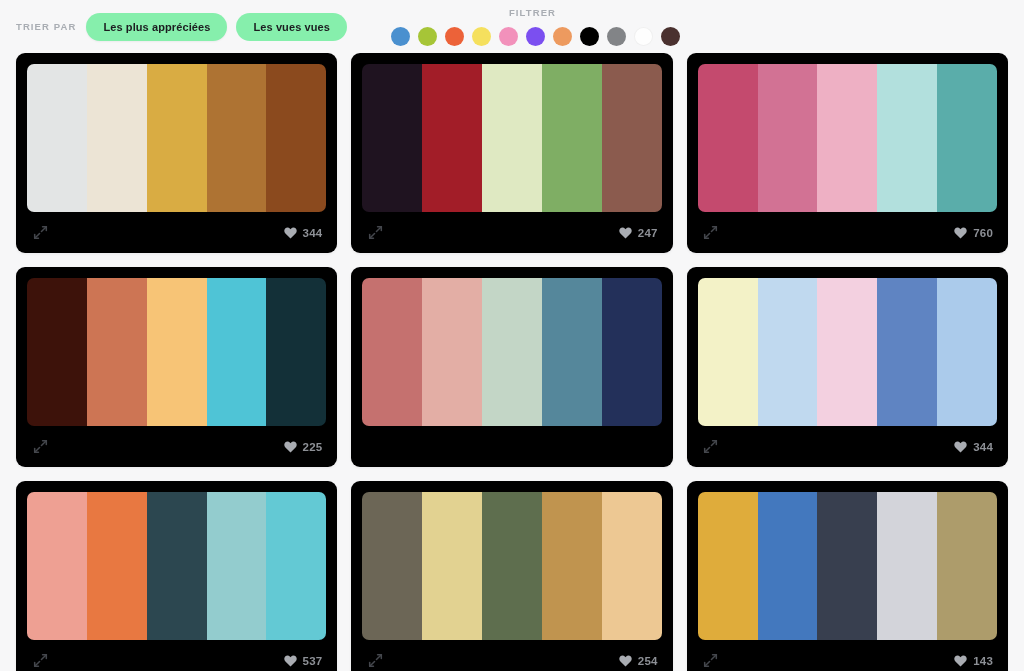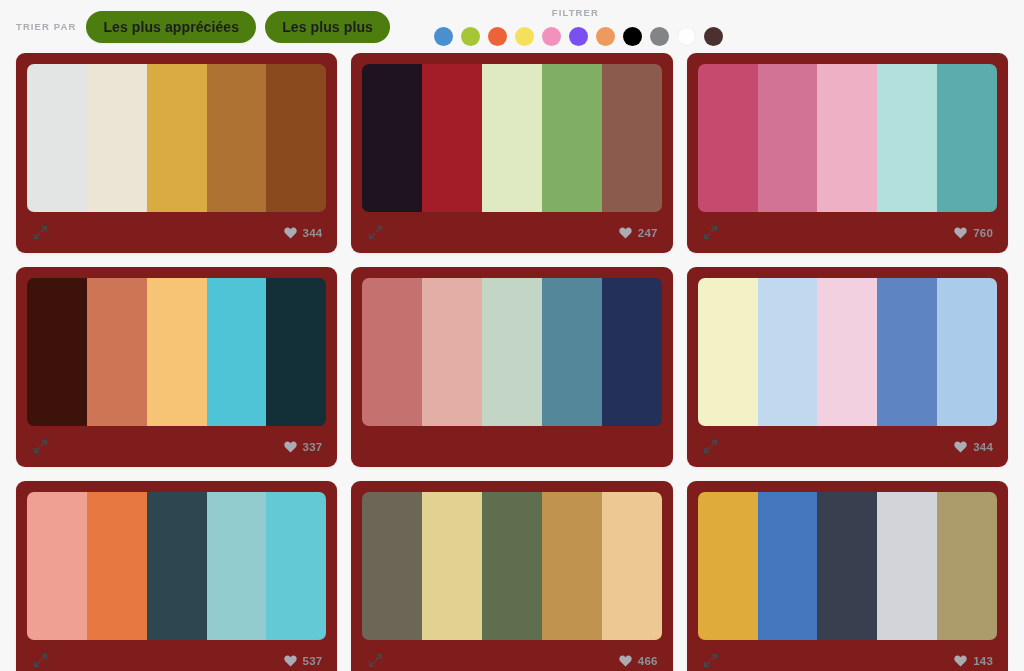--- a/index.html
+++ b/index.html
@@ -36,26 +36,26 @@
   }
 
   .sort-group {
     display: flex;
     align-items: center;
     gap: 9px;
     margin-left: 10px;
   }
 
   .sort-pill {
-    background: #4d7c0f;
+    background: #86efac;
     border: none;
     border-radius: 18px;
     padding: 8px 17px;
     font-family: "Liberation Sans", sans-serif;
-    font-size: 14px;
+    font-size: 11px;
     font-weight: 700;
     color: #1c1d20;
     letter-spacing: 0.1px;
     cursor: pointer;
     white-space: nowrap;
     box-shadow: 0 1px 2px rgba(20,20,30,0.05);
   }
   .sort-pill.inactive {
     box-shadow: none;
   }
@@ -88,21 +88,21 @@
 
   
   .grid {
     display: grid;
     grid-template-columns: repeat(3, 1fr);
     gap: 14px 14px;
     padding: 0 16px;
   }
 
   .card {
-    background: #7f1d1d;
+    background: #000000;
     border-radius: 9px;
     padding: 11px 11px 0 11px;
     box-shadow: 0 1px 3px rgba(25,25,40,0.06);
     display: flex;
     flex-direction: column;
     height: 200px;
     cursor: pointer;
   }
 
   .palette {
@@ -158,21 +158,21 @@
 </style>
 </head>
 <body>
 
 <div class="topbar">
 
   <span class="bar-label">TRIER PAR</span>
 
   <div class="sort-group">
     <button class="sort-pill">Les plus appréciées</button>
-    <button class="sort-pill inactive">Les plus plus</button>
+    <button class="sort-pill inactive">Les vues vues</button>
   </div>
 
   <div class="filter-group">
     <span class="bar-label">FILTRER</span>
     <div class="swatch-row" id="swatch-row">
         <div class="swatch-dot" style="background: rgb(74, 144, 207);"></div>
         <div class="swatch-dot" style="background: rgb(166, 197, 55);"></div>
         <div class="swatch-dot" style="background: rgb(236, 98, 57);"></div>
         <div class="swatch-dot" style="background: rgb(245, 224, 94);"></div>
         <div class="swatch-dot" style="background: rgb(242, 145, 187);"></div>
@@ -293,21 +293,21 @@
             <path d="M1.8 14.2 L5.8 14.2"></path>
             <path d="M1.8 14.2 L1.8 10.2"></path>
           </svg>
         </div>
         <div class="likes">
           <span class="heart-icon">
             <svg width="13" height="12" viewBox="0 0 24 22" fill="currentColor">
               <path d="M12 21.3 L2.6 11.9 C-0.2 9.1 -0.2 4.7 2.6 2.3 C5.1 0.1 9 0.6 11.2 3.2 L12 4.2 L12.8 3.2 C15 0.6 18.9 0.1 21.4 2.3 C24.2 4.7 24.2 9.1 21.4 11.9 Z"></path>
             </svg>
           </span>
-          <span class="like-count">337</span>
+          <span class="like-count">225</span>
         </div>
       </div>
     </div>
     <div class="card">
       <div class="palette">
         <span style="background: rgb(197, 113, 111);"></span>
         <span style="background: rgb(227, 174, 165);"></span>
         <span style="background: rgb(195, 214, 198);"></span>
         <span style="background: rgb(85, 135, 155);"></span>
         <span style="background: rgb(35, 48, 90);"></span>
@@ -389,21 +389,21 @@
             <path d="M1.8 14.2 L5.8 14.2"></path>
             <path d="M1.8 14.2 L1.8 10.2"></path>
           </svg>
         </div>
         <div class="likes">
           <span class="heart-icon">
             <svg width="13" height="12" viewBox="0 0 24 22" fill="currentColor">
               <path d="M12 21.3 L2.6 11.9 C-0.2 9.1 -0.2 4.7 2.6 2.3 C5.1 0.1 9 0.6 11.2 3.2 L12 4.2 L12.8 3.2 C15 0.6 18.9 0.1 21.4 2.3 C24.2 4.7 24.2 9.1 21.4 11.9 Z"></path>
             </svg>
           </span>
-          <span class="like-count">466</span>
+          <span class="like-count">254</span>
         </div>
       </div>
     </div>
     <div class="card">
       <div class="palette">
         <span style="background: rgb(223, 172, 59);"></span>
         <span style="background: rgb(67, 120, 190);"></span>
         <span style="background: rgb(56, 63, 79);"></span>
         <span style="background: rgb(211, 212, 218);"></span>
         <span style="background: rgb(173, 156, 107);"></span>

